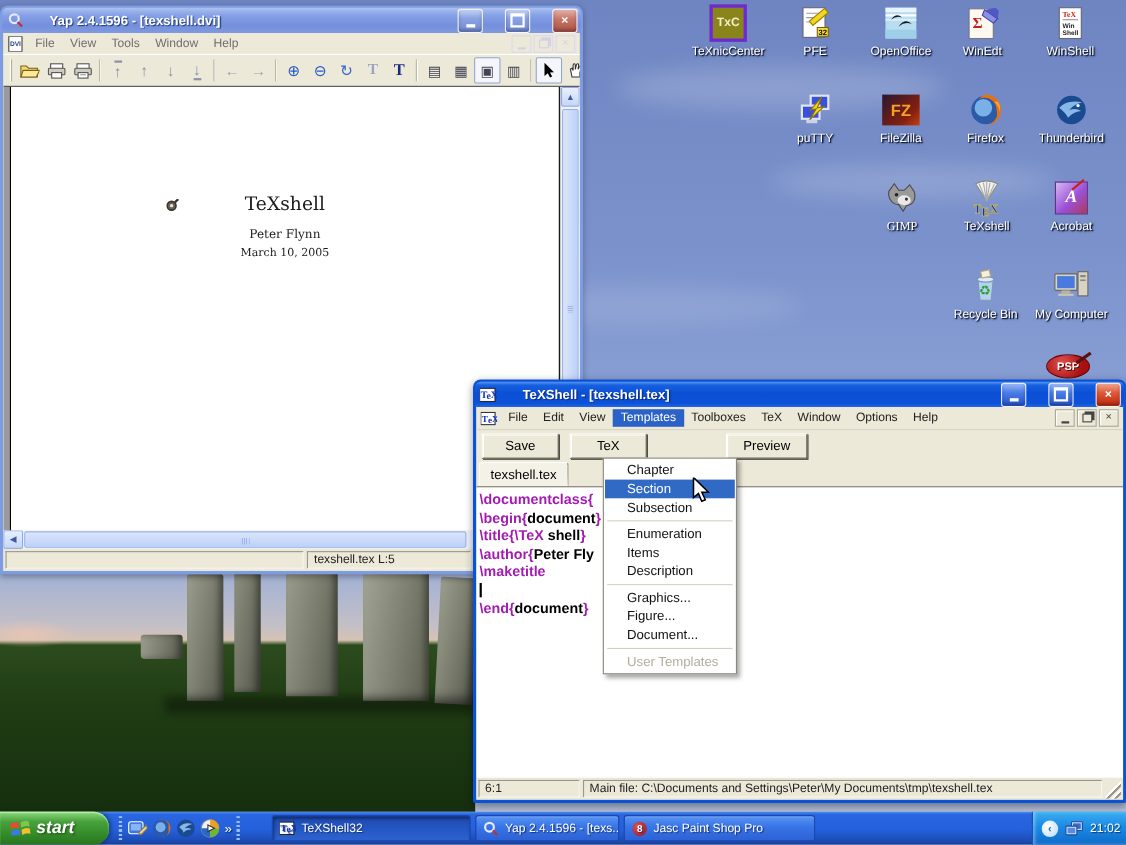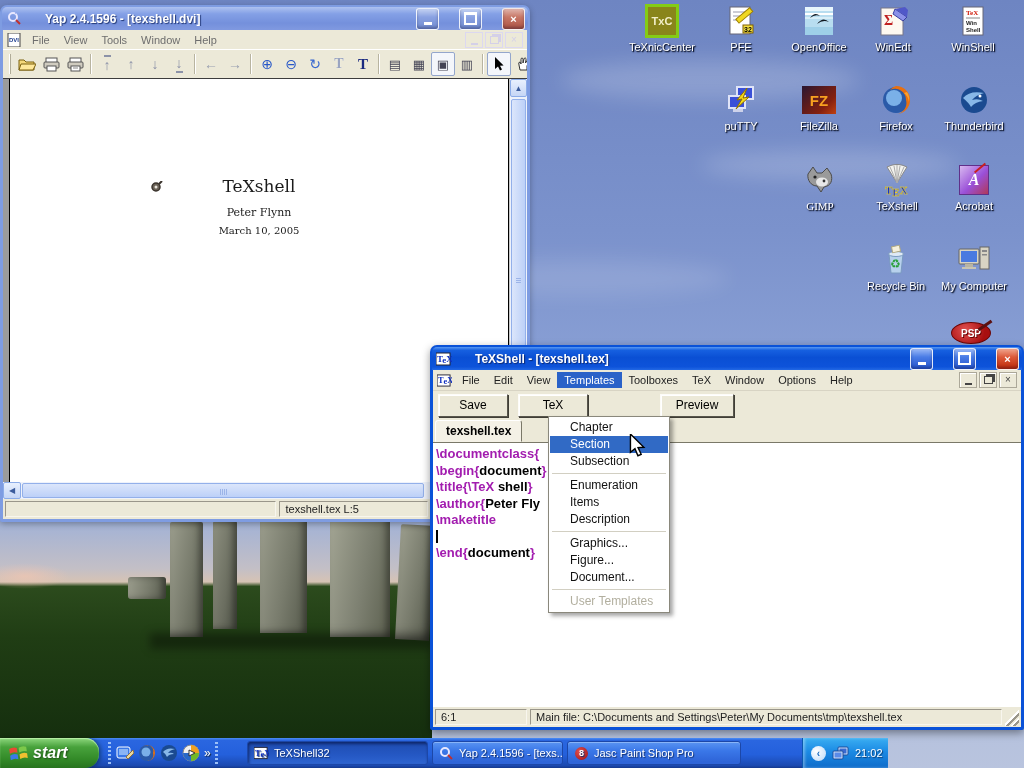--- a/index.html
+++ b/index.html
@@ -69,33 +69,33 @@
   .hthumb .thumbgrip{transform:rotate(90deg);top:4px;left:50%;width:6px;height:8px;margin:0 0 0 -3px}
   .statusbar{height:18px;flex:0 0 18px;background:#ece9d8;display:flex;align-items:center;gap:3px;padding:1px 2px;font-size:11px;color:#222}
   .sunk{height:14px;border:1px solid;border-color:#9a968a #f8f6ee #f8f6ee #9a968a;display:flex;align-items:center;padding:0 5px;white-space:nowrap;overflow:hidden}
   .sizegrip{width:14px;align-self:stretch;background:
      linear-gradient(135deg,transparent 0 50%,#fff 50% 58%,#9a968a 58% 66%,transparent 66% 72%,#fff 72% 80%,#9a968a 80% 88%,transparent 88%)}
   
   .dviline{position:absolute;left:0;width:100%;text-align:center;font-family:"DejaVu Serif",serif;color:#1a1a1a}
   .dvicursor{position:absolute;width:12px;height:13px}
   
   #tabbar{height:23px;flex:0 0 23px;background:#ece9d8;display:flex;align-items:flex-end;padding-left:2px}
-  .tab{height:20px;padding:0 10px;background:#f4f1e6;border:1px solid;border-color:#fff #7a7868 transparent #fff;border-radius:3px 3px 0 0;font-weight:bold;font-size:12px;display:flex;align-items:center}
+  .tab{height:20px;padding:0 10px;background:#f4f1e6;border:1px solid;border-color:#fff #7a7868 transparent #fff;border-radius:3px 3px 0 0;font-weight:normal;font-size:12px;display:flex;align-items:center}
   #editor{flex:1;background:#fff;border-top:1px solid #7a7868;padding:3px 0 0 3px;font:bold 13px/16.5px "Liberation Sans",sans-serif;position:relative;overflow:hidden}
   .cmd{color:#a21caf}.txt{color:#000}
   .caret{display:inline-block;width:2px;height:13px;background:#000;vertical-align:-2px}
   
   #ddmenu{position:absolute;left:115px;top:46px;width:118px;background:#fff;border:1px solid #8a887c;box-shadow:3px 3px 4px rgba(0,0,0,.35);padding:2px 1px;z-index:40}
   .dd{height:17px;line-height:17px;padding-left:20px;font-size:12px;color:#111;white-space:nowrap}
   .dd.hl{background:#316ac5;color:#fff}
   .dd.dis{color:#b2af9f}
   .ddsep{height:1px;background:#d2cfc2;margin:3px 2px}
   #menucursor{position:absolute;left:196px;top:64px;z-index:45}
   
-  #taskbar{position:absolute;left:0;bottom:0;width:888px;height:30px;z-index:50;
+  #taskbar{position:absolute;left:0;bottom:0;width:1024px;height:30px;z-index:50;
     background:linear-gradient(180deg,#4b8df5 0%,#2a66e0 8%,#2460dc 55%,#1b49b0 92%,#15388c 100%)}
   #startbtn{position:absolute;left:0;top:0;width:99px;height:30px;border-radius:0 14px 14px 0;display:flex;align-items:center;gap:5px;padding-left:9px;box-sizing:border-box;
     background:linear-gradient(180deg,#8ed87e 0%,#48a23c 30%,#338a28 70%,#27741e 100%);box-shadow:2px 0 4px rgba(0,20,0,.4),inset 0 1px 1px #b8f0a8;
     color:#fff;font:italic bold 16px "Liberation Sans",sans-serif;text-shadow:1px 1px 2px #1c4a14}
   .qlwrap{position:absolute;left:104px;top:0;height:30px;display:flex;align-items:center;gap:4px;padding:0 4px}
   .qhandle{width:3px;height:22px;background:repeating-linear-gradient(180deg,#9cc0f8 0 2px,transparent 2px 4px)}
   .qicon{width:19px;height:19px;display:flex;align-items:center;justify-content:center}
   .qchev{color:#fff;font-size:12px;text-shadow:1px 1px 1px #123}
   .taskb{position:absolute;top:3px;height:24px;border-radius:3px;display:flex;align-items:center;gap:5px;padding:0 6px;box-sizing:border-box;color:#fff;font-size:11px;white-space:nowrap;overflow:hidden;
      background:linear-gradient(180deg,#5a94f2 0%,#3a77e8 40%,#2e64d8 90%);border:1px solid #1c47a8;box-shadow:inset 0 1px 0 #88b4f8;text-shadow:1px 1px 1px #14306e}
@@ -121,21 +121,21 @@
   <div class="stone" style="left:213px;top:6px;width:24px;height:108px;background:linear-gradient(100deg,#8e9080,#6b6e60 60%,#4e5246)"></div>
   <div class="stone" style="left:260px;top:0;width:47px;height:118px"></div>
   <div class="stone" style="left:330px;top:0;width:60px;height:122px;background:linear-gradient(100deg,#a3a594,#7d8071 55%,#5c604f)"></div>
   <div class="stone" style="left:398px;top:10px;width:34px;height:115px;transform:rotate(3deg)"></div>
   <div class="shadowband"></div>
 </div>
 
 <div id="desktop-icons">
     <div class="dicon" style="left: 624px; top: 4px;">
       <div class="dimg">
-        <div style="width:28px;height:28px;background:#89851a;border:3px solid #84cc16;display:flex;align-items:center;justify-content:center">
+        <div style="width:28px;height:28px;background:#89851a;border:3px solid #6d28d9;display:flex;align-items:center;justify-content:center">
           <span style="font:bold 11px 'Liberation Sans',sans-serif;color:#f2efc8">TxC</span>
         </div>
       </div>
       <div class="dlabel">TeXnicCenter</div>
     </div>
     <div class="dicon" style="left: 703px; top: 4px;">
       <div class="dimg">
         <svg width="32" height="32">
           <rect x="5" y="2" width="20" height="27" fill="#fff" stroke="#667"></rect>
           <line x1="8" y1="7" x2="22" y2="7" stroke="#99a"></line>

